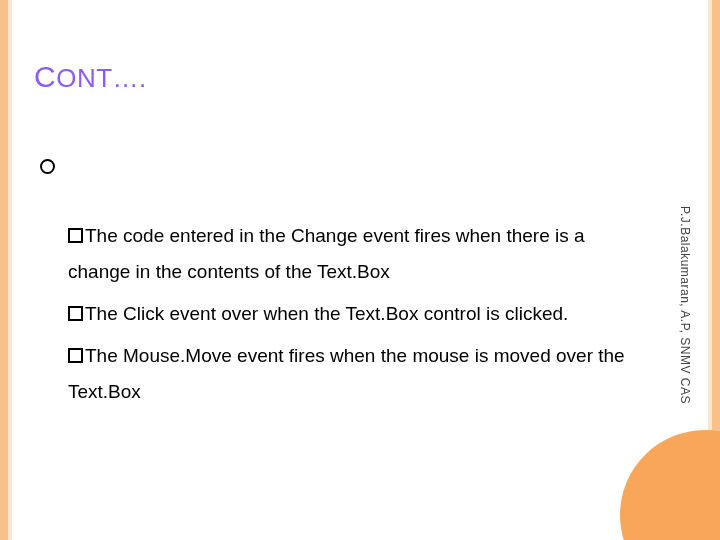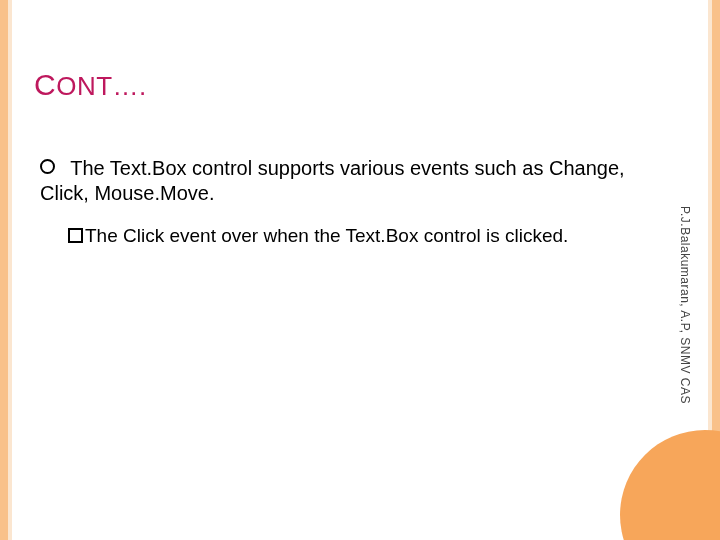--- a/index.html
+++ b/index.html
@@ -28,22 +28,22 @@
     bottom: 0;
     width: 4px;
     background: #fbe6d0;
   }
   .left-rail-inner  { left: 8px; }
   .right-rail-inner { right: 8px; }
 
   .title {
     position: absolute;
     left: 34px;
-    top: 68px;
-    color: #be185d;
+    top: 60px;
+    color: #8b5cf6;
     font-size: 30px;
     letter-spacing: 0.5px;
   }
   .title .rest {
     font-variant: small-caps;
     font-size: 26px;
   }
 
   .intro-wrap {
     position: absolute;
@@ -111,24 +111,29 @@
 <div class="left-rail-inner"></div>
 <div class="right-rail"></div>
 <div class="right-rail-inner"></div>
 
 <div class="title">
   <span>C</span><span class="rest">ONT….</span>
 </div>
 
 <div class="intro-wrap">
   <span class="ring-bullet"></span>
-  <span class="intro-text">The Text.Box control supports various events such as Change, Click, Mouse.Move.</span>
 </div>
 
 <div class="body-list">
   <p class="para">
+    <span class="sq-bullet"></span><span>The</span><span> code entered in the Change event fires when there is a change in the contents of the Text.Box</span>
+  </p>
+  <p class="para">
     <span class="sq-bullet"></span><span>The</span><span> Click event over when the Text.Box control is clicked.</span>
+  </p>
+  <p class="para">
+    <span class="sq-bullet"></span><span>The</span><span> Mouse.Move event fires when the mouse is moved over the Text.Box</span>
   </p>
 </div>
 
 <div class="side-label">P.J.Balakumaran, A.P, SNMV CAS</div>
 
 <div class="corner-circle"></div>
 
 </body></html>

